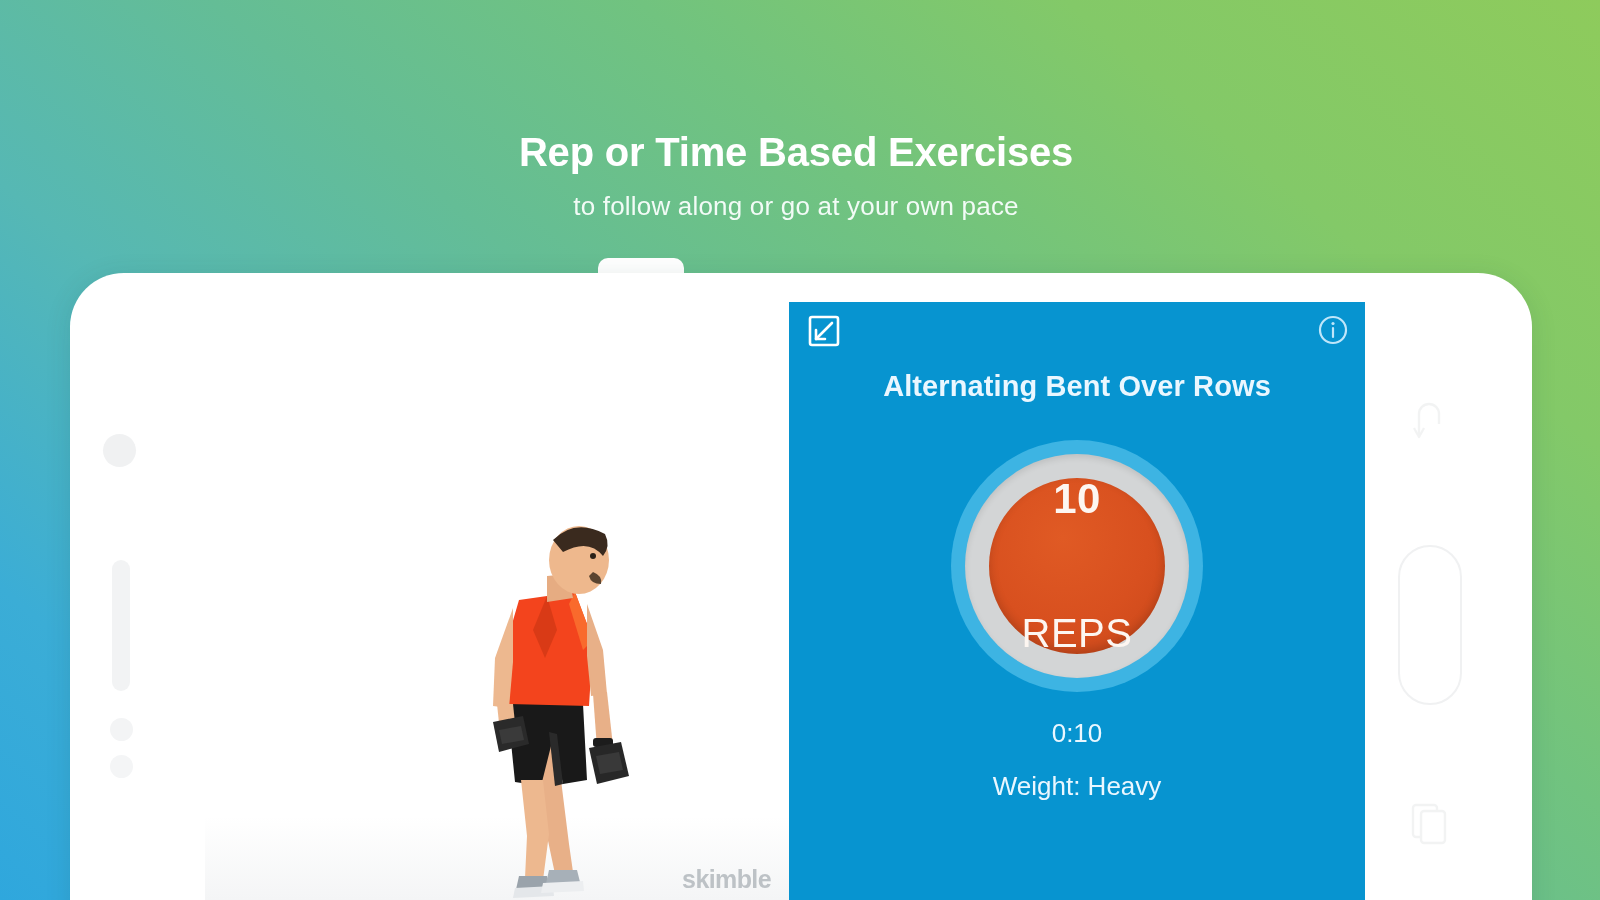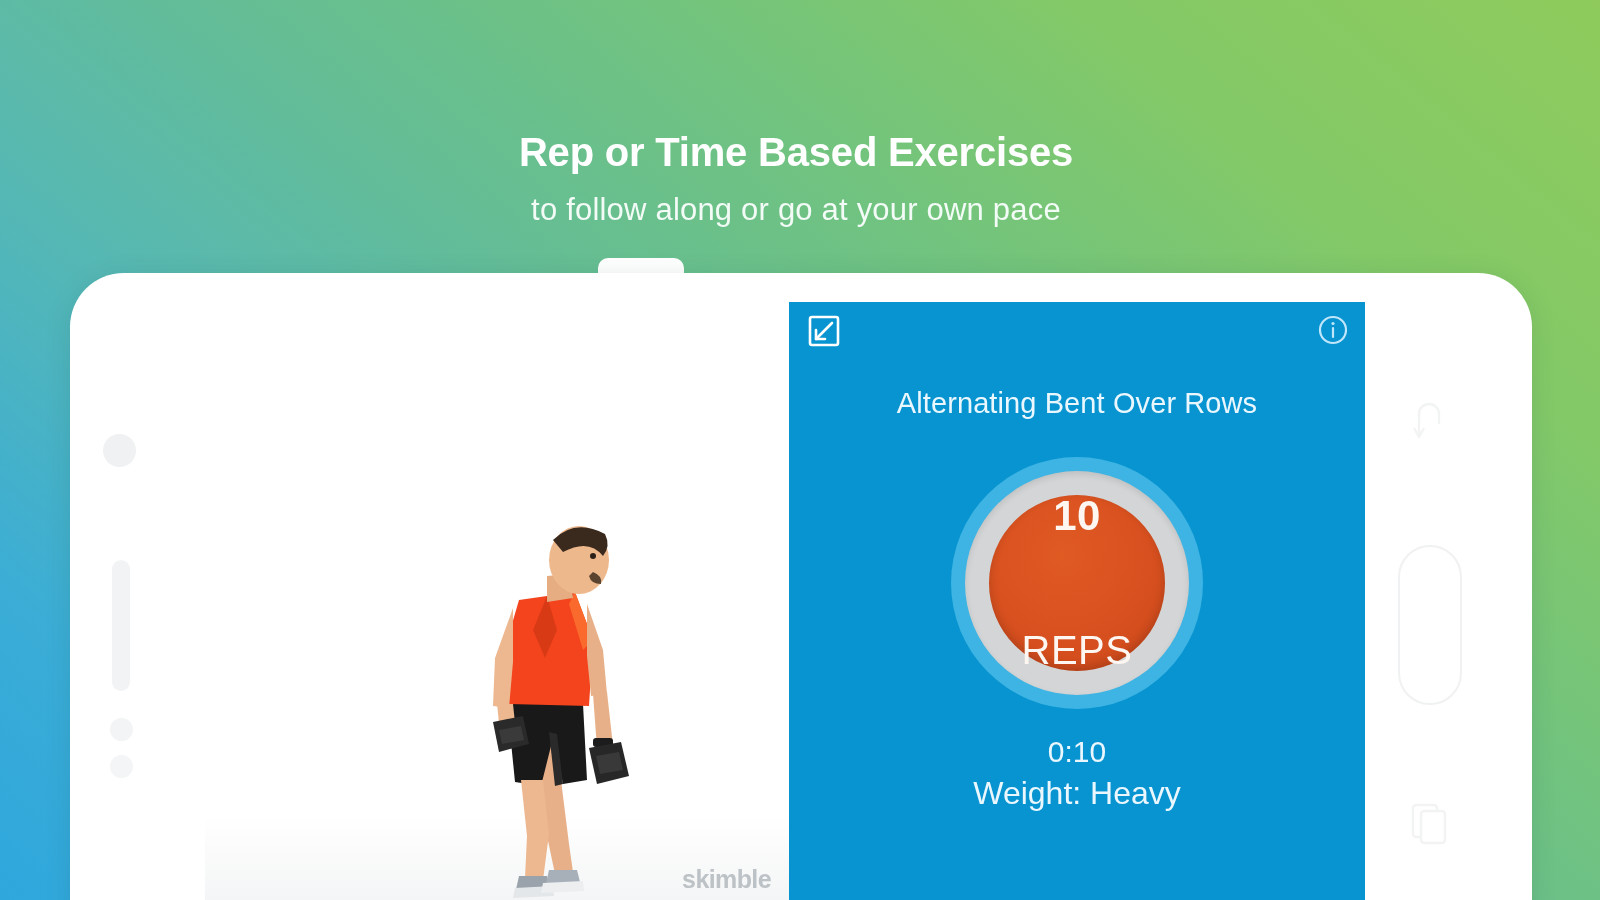--- a/index.html
+++ b/index.html
@@ -39,21 +39,21 @@
   }
   .headline {
     font-size: 40px;
     font-weight: 700;
     color: #ffffff;
     letter-spacing: -0.2px;
     line-height: 1.2;
   }
   .subheadline {
     margin-top: 15px;
-    font-size: 31px;
+    font-size: 26px;
     font-weight: 400;
     color: #f2fbf6;
     letter-spacing: 0.2px;
     line-height: 1.2;
   }
 
   
   .phone {
     position: absolute;
     left: 70px;
@@ -179,23 +179,23 @@
   }
   .info-icon {
     position: absolute;
     right: 16px;
     top: 12px;
     width: 32px;
     height: 32px;
     cursor: pointer;
   }
   .exercise-title {
-    margin-top: 84px;
+    margin-top: 67px;
     font-size: 29px;
-    font-weight: 400;
+    font-weight: 700;
     color: #eaf7ff;
     letter-spacing: 0.1px;
     text-align: right;
     padding: 0 16px;
     line-height: 1.2;
   }
 
   
   .dial-wrap {
     margin-top: 36px;
@@ -238,27 +238,27 @@
   .dial-unit {
     font-size: 40px;
     font-weight: 400;
     color: #fdf6f1;
     line-height: 1.05;
     letter-spacing: 0.5px;
   }
 
   .duration {
     margin-top: 26px;
-    font-size: 30px;
+    font-size: 26px;
     color: #eaf7ff;
     font-weight: 400;
   }
   .weight-line {
-    margin-top: 6px;
-    font-size: 32px;
+    margin-top: 22px;
+    font-size: 26px;
     color: #eaf7ff;
     font-weight: 400;
   }
 </style>
 </head>
 <body>
 
 <div id="stage">
 
   <div class="headline-block">

